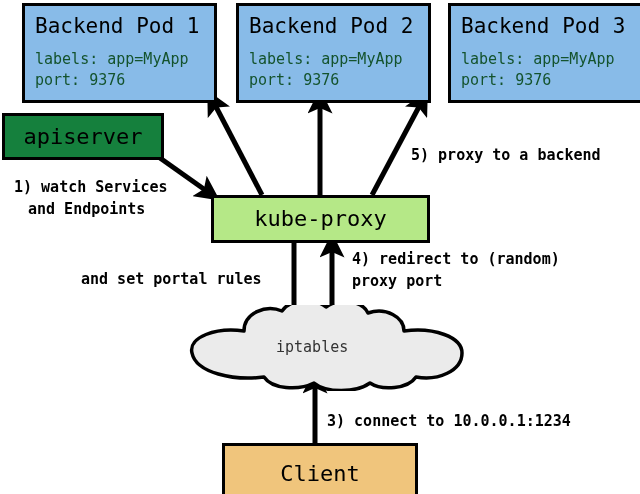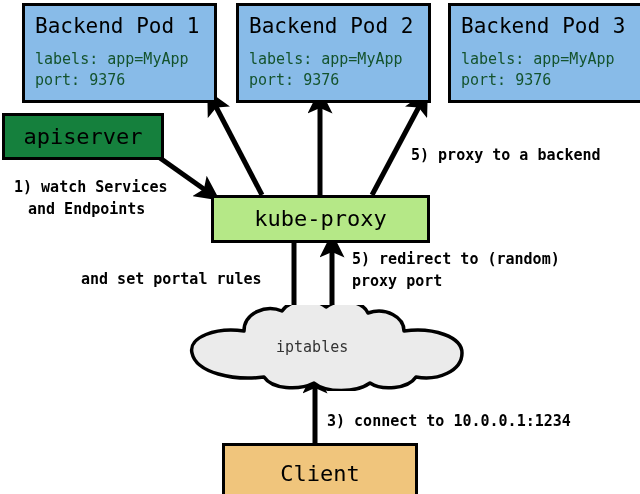--- a/index.html
+++ b/index.html
@@ -191,18 +191,18 @@
     <div class="client-label">Client</div>
   </div>
 
   <div class="ann" style="left:14px; top:176px;">1) watch Services</div>
   <div class="ann" style="left:28px; top:198px;">and Endpoints</div>
 
   <div class="ann" style="left:66px; top:268px;margin-left:15px;">and set portal rules</div>
 
   <div class="ann" style="left:327px; top:410px;">3) connect to 10.0.0.1:1234</div>
 
-  <div class="ann" style="left:352px; top:248px;">5) redirect to (random)</div>
+  <div class="ann" style="left:352px; top:248px;">4) redirect to (random)</div>
   <div class="ann" style="left:352px; top:270px;">proxy port</div>
 
   <div class="ann" style="left:411px; top:144px;">5) proxy to a backend</div>
 
 </div>
 
 </body></html>

